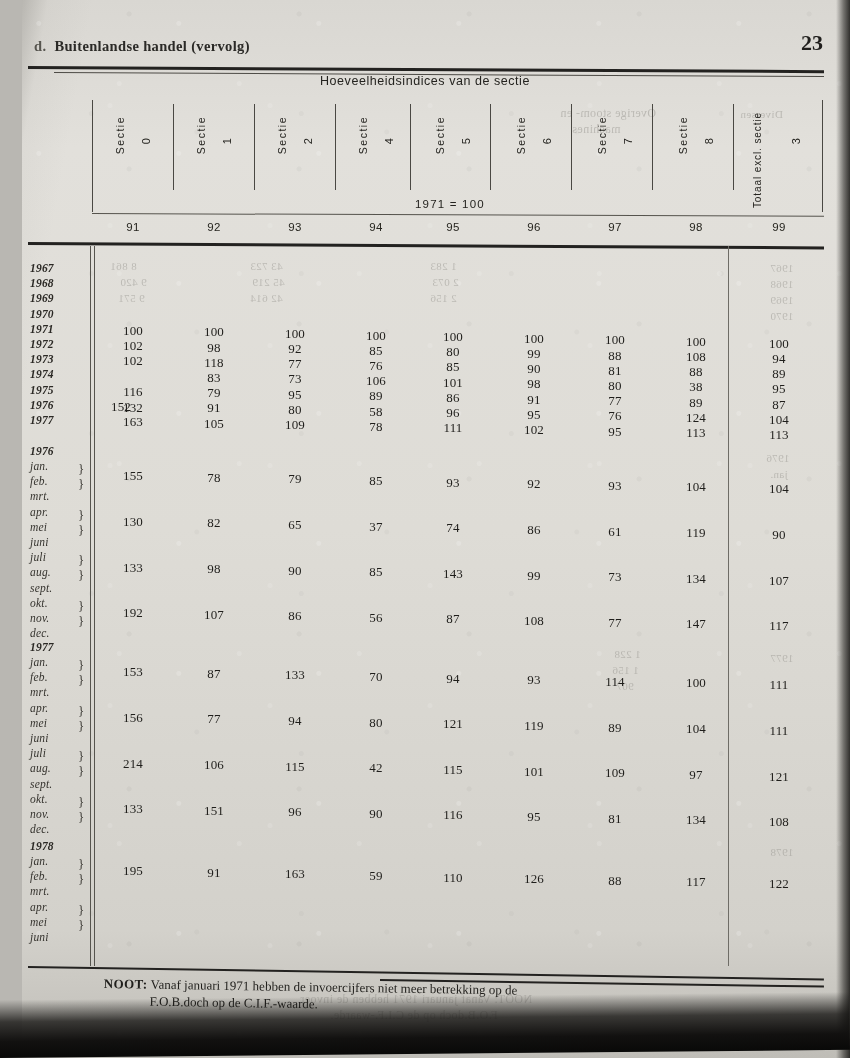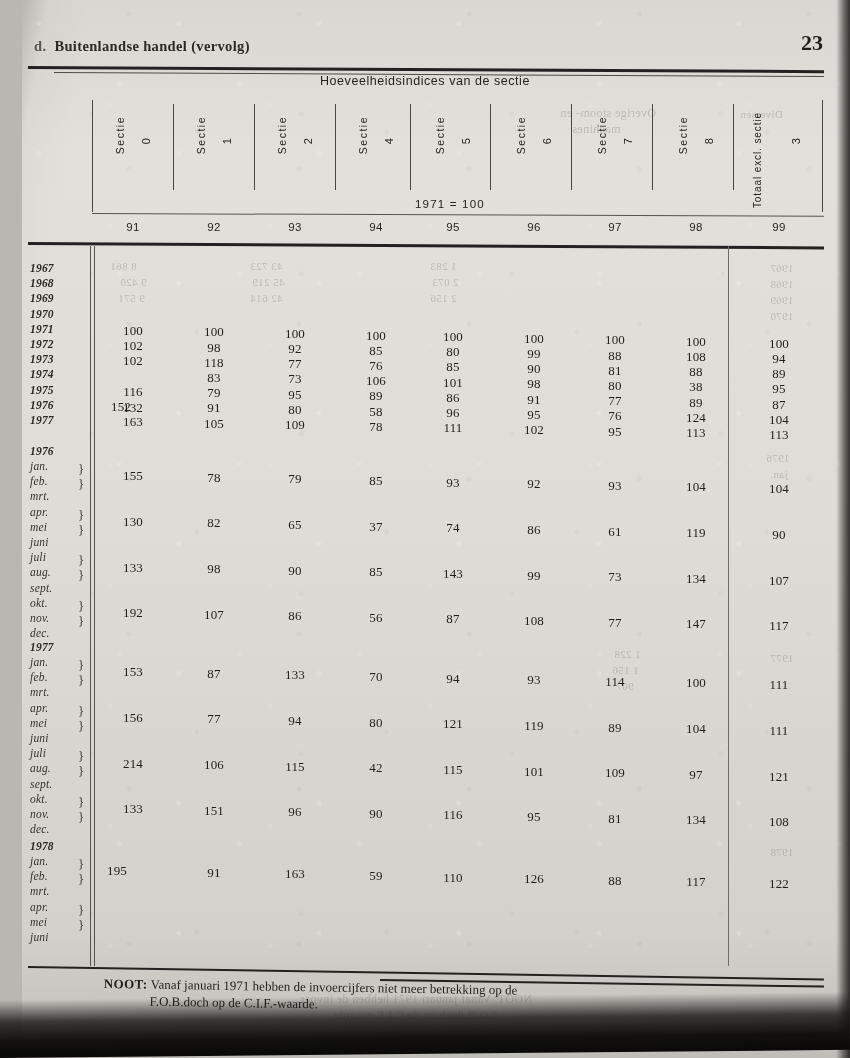--- a/index.html
+++ b/index.html
@@ -513,21 +513,21 @@
       <div class="cell" style="left: 416px; top: 807.36px;">116</div>
       <div class="cell" style="left: 497px; top: 809.16px;">95</div>
       <div class="cell" style="left: 578px; top: 810.76px;">81</div>
       <div class="cell" style="left: 659px; top: 812.16px;">134</div>
       <div class="cell" style="left: 742px; top: 814.16px;">108</div>
       <div class="rowlabel yr" style="top: 840px;">1978</div>
       <div class="rowlabel" style="top: 855px;">jan.</div>
       <div class="rowlabel" style="top: 870.2px;">feb.</div>
       <div class="rowlabel" style="top: 885.4px;">mrt.</div>
       <div class="brace" style="top: 856px; line-height: 15.2px;">}<br>}</div>
-      <div class="cell" style="left: 80px; top: 863.36px;">195</div>
+      <div class="cell" style="left: 96px; top: 863.36px;">195</div>
       <div class="cell" style="left: 177px; top: 864.86px;">91</div>
       <div class="cell" style="left: 258px; top: 866.36px;">163</div>
       <div class="cell" style="left: 339px; top: 868.16px;">59</div>
       <div class="cell" style="left: 416px; top: 869.56px;">110</div>
       <div class="cell" style="left: 497px; top: 871.36px;">126</div>
       <div class="cell" style="left: 578px; top: 872.96px;">88</div>
       <div class="cell" style="left: 659px; top: 874.36px;">117</div>
       <div class="cell" style="left: 742px; top: 876.36px;">122</div>
       <div class="rowlabel" style="top: 900.6px;">apr.</div>
       <div class="rowlabel" style="top: 915.8px;">mei</div>

